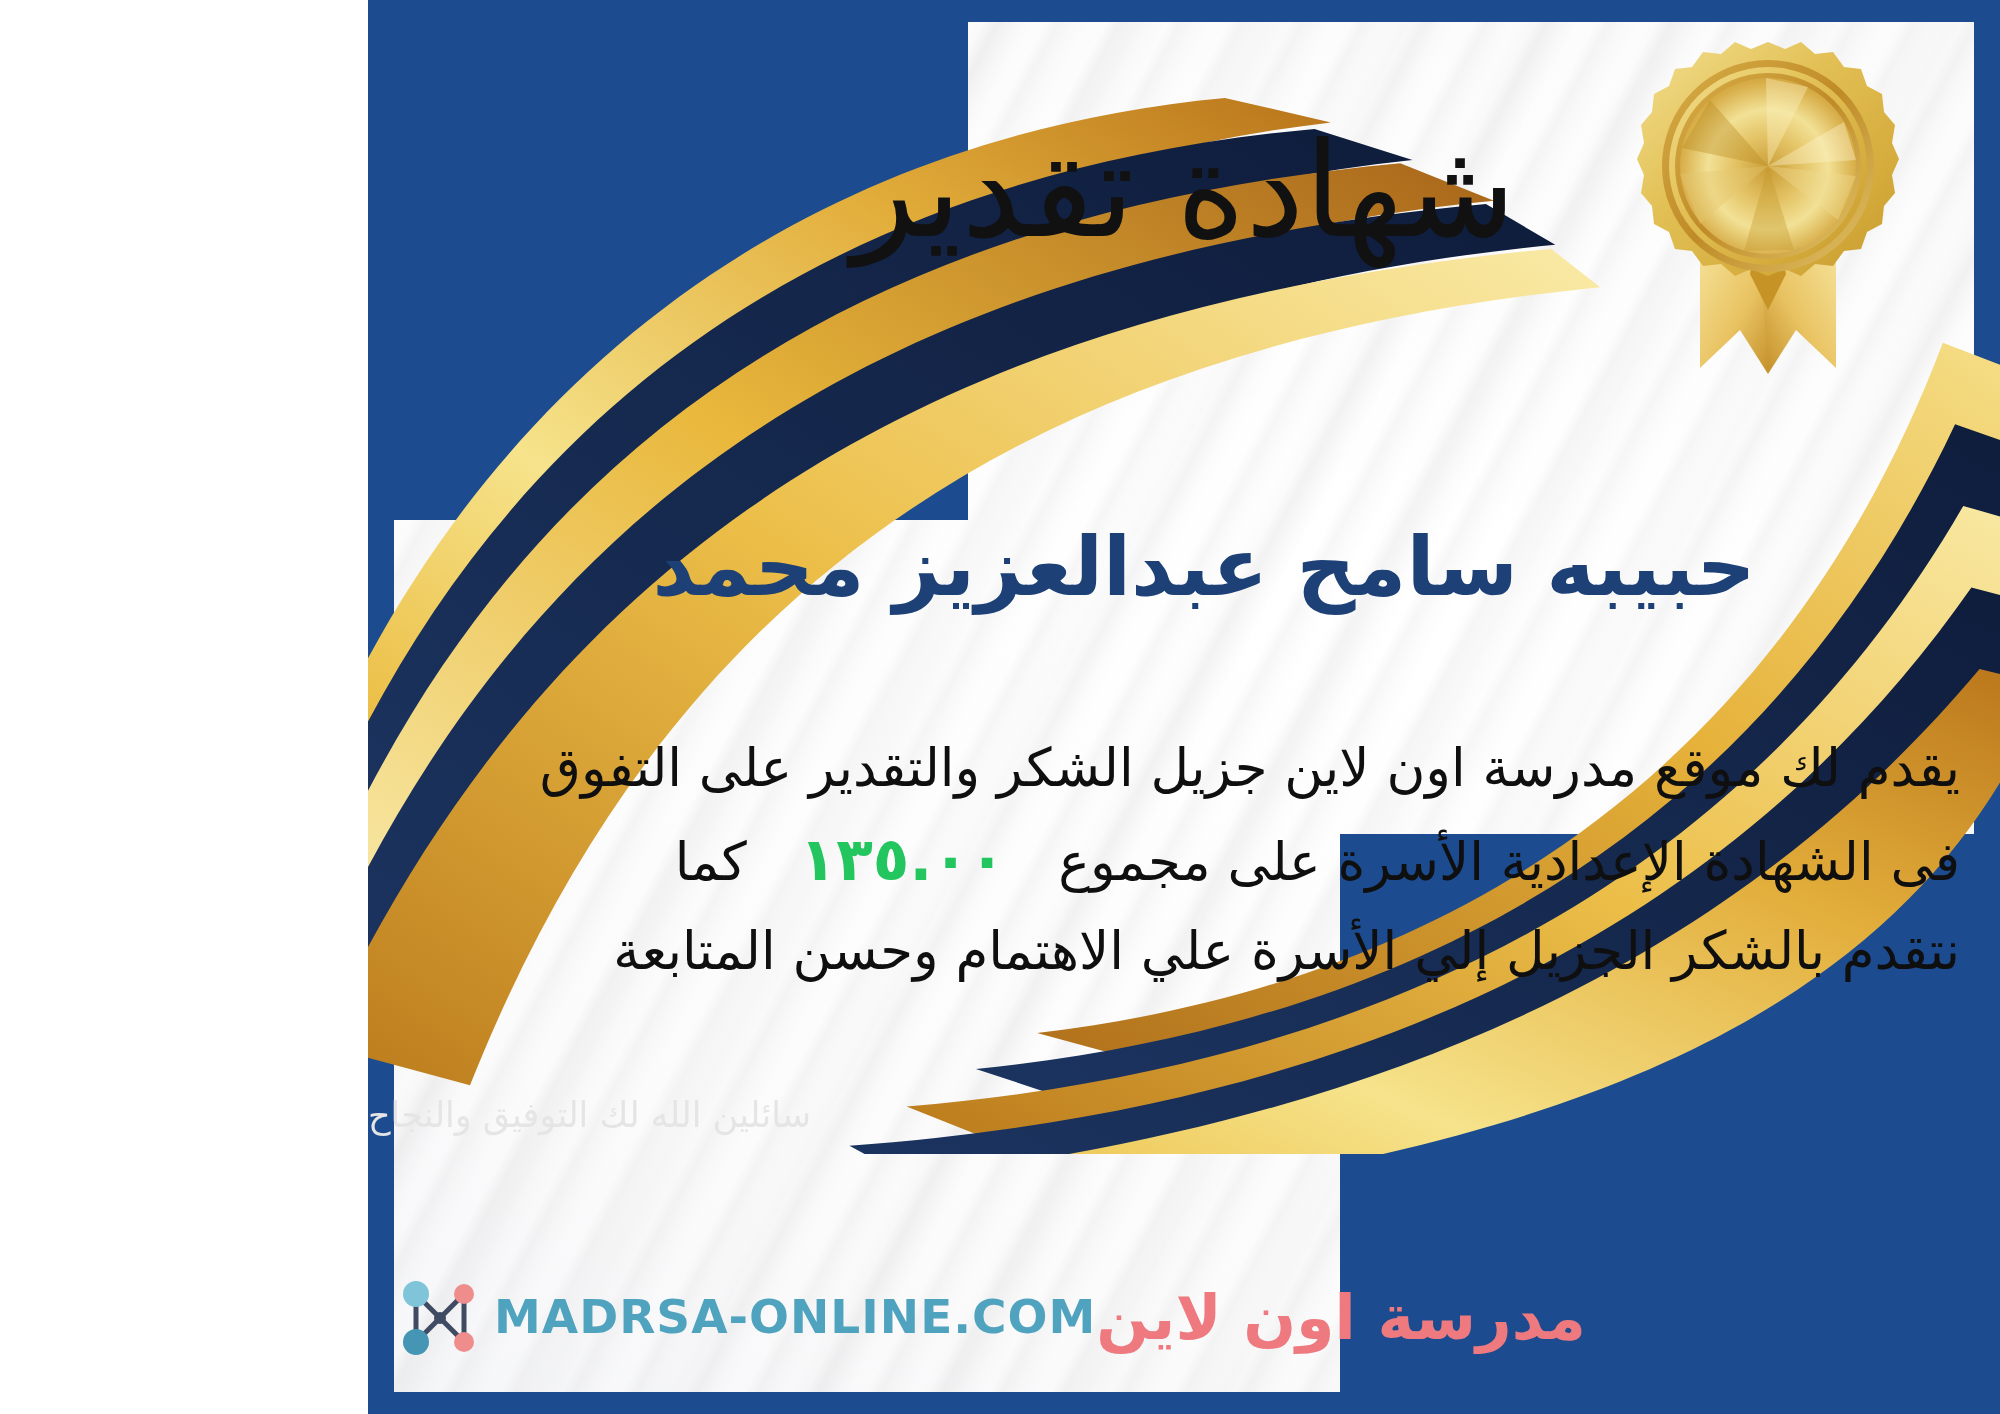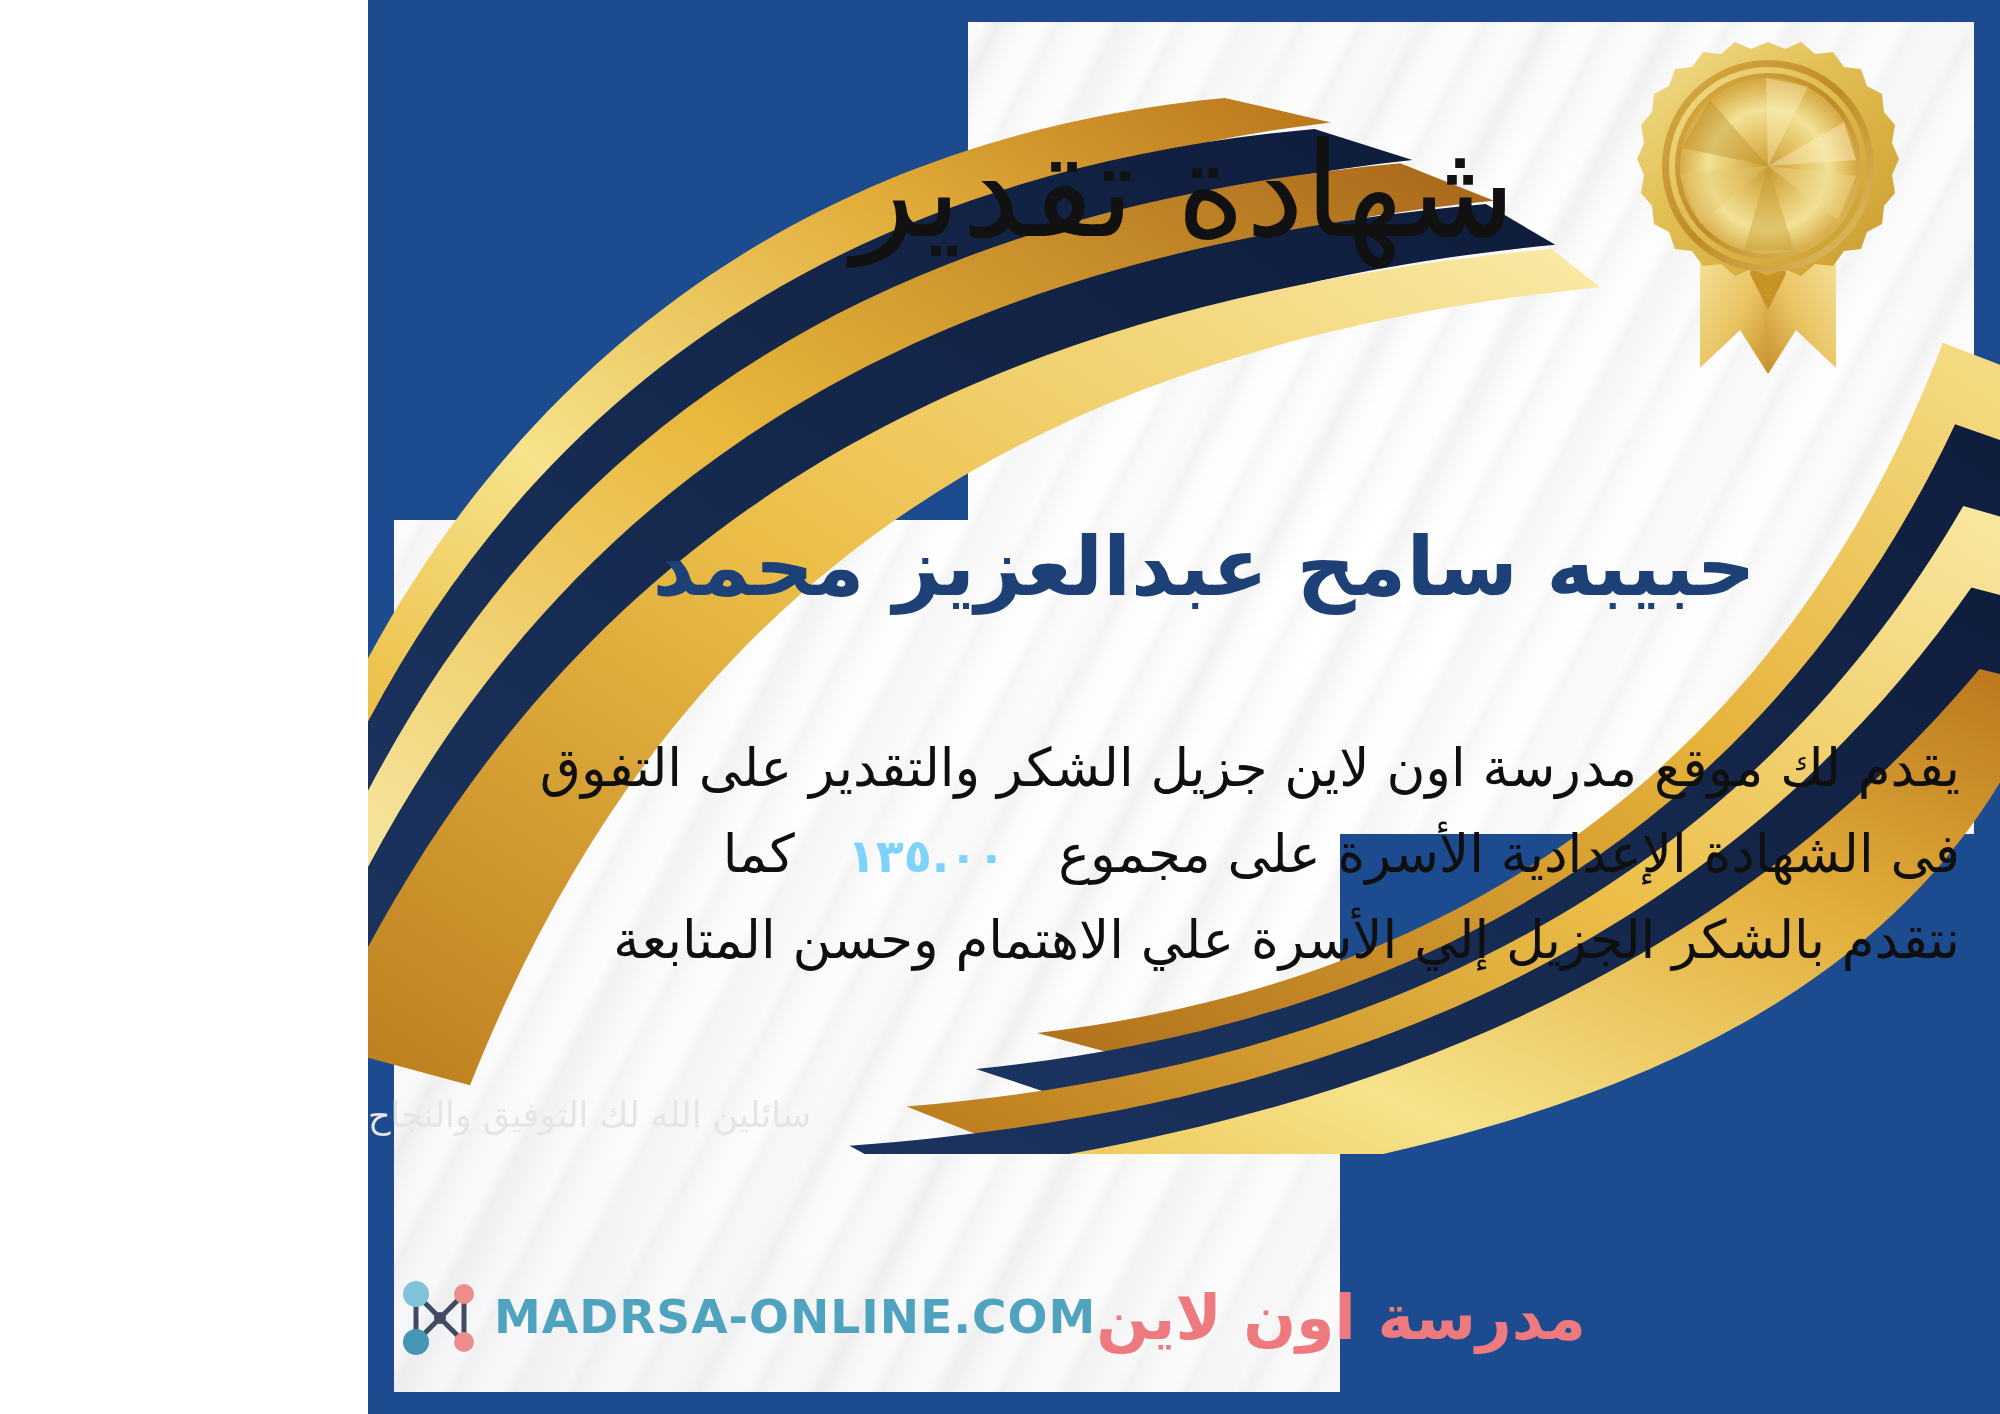--- a/index.html
+++ b/index.html
@@ -76,23 +76,23 @@
     position:absolute;
     top:725px;
     left:40px; right:40px;
     text-align:right;
     color:#0f0f0f;
     font-size:53px;
     line-height:1.62;
   }
   .body-line{display:block;white-space:nowrap;}
   .grade{
-    color:#7dd3fc;
+    color:#22c55e;
     font-weight:bold;
-    font-size:46px;
+    font-size:60px;
     padding:0 36px;
     letter-spacing:1px;
   }
 
   .closing{
     position:absolute;
     top:1095px;
     left:0;right:0;
     text-align:left;
     font-size:35px;

